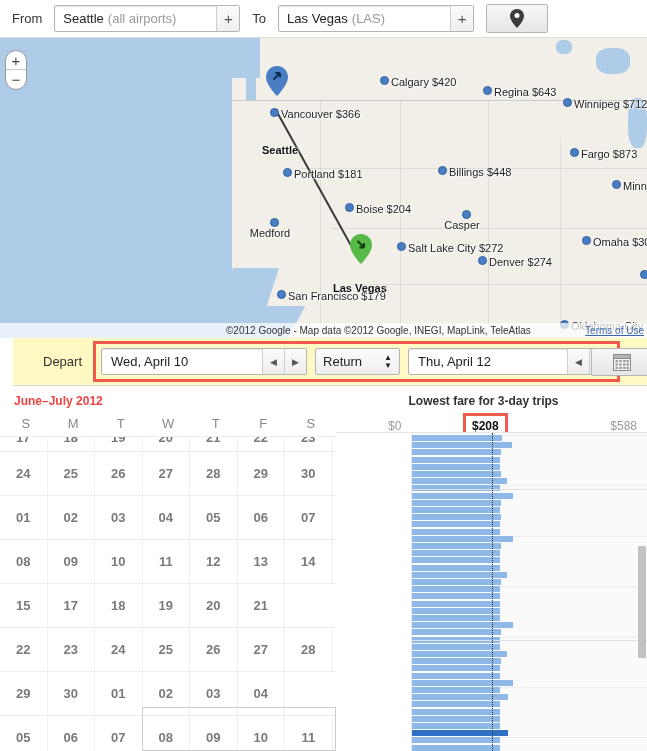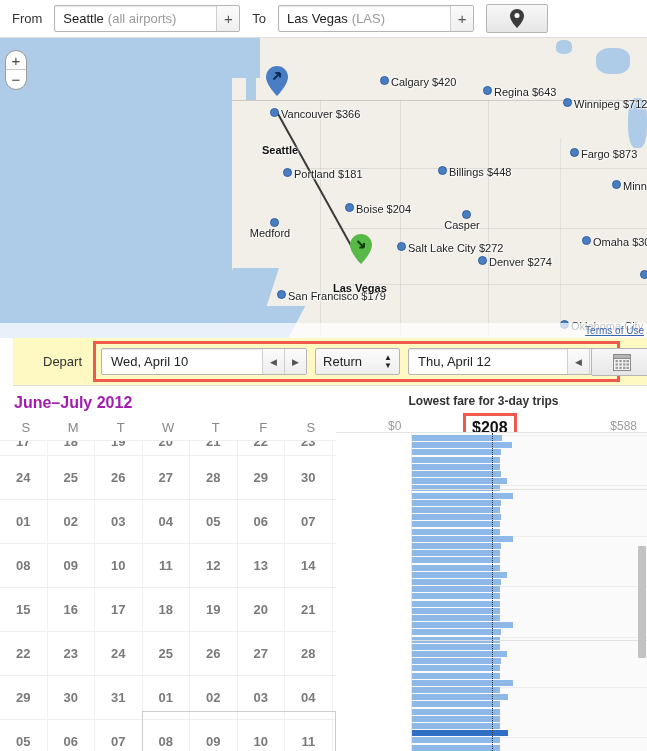--- a/index.html
+++ b/index.html
@@ -128,21 +128,21 @@
     width: 62px; height: 28px;
     border: 1px solid #b5b5b5; border-radius: 2px;
     background: linear-gradient(#f7f7f7,#e6e6e6);
     display: flex; align-items: center; justify-content: center; cursor: pointer;
   }
 
   
   .lower { position: absolute; left: 0; top: 386px; width: 647px; height: 365px; background: #fff; }
   .calpane { position: absolute; left: 0; top: 0; width: 336px; height: 365px; }
   .caption {
-    font-size: 16px; font-weight: bold; color: #a21caf;
+    font-size: 12px; font-weight: bold; color: #ef4444;
     padding: 8px 0 8px 14px;
   }
   .dayhdr { display: flex; padding-left: 2px; }
   .dayhdr span {
     width: 47.5px; text-align: center; font-size: 13px; color: #888;
     padding-bottom: 5px;
   }
   .calgrid { position: relative; }
   .calrow { display: flex; border-top: 1px solid #eee; }
   .calcell {
@@ -160,21 +160,21 @@
   
   .chartpane { position: absolute; left: 336px; top: 0; width: 311px; height: 365px; }
   .charttitle {
     font-size: 12px; font-weight: bold; color: #333;
     padding: 8px 16px 8px 0; text-align: center;
   }
   .axisrow { position: relative; height: 26px; }
   .axisrow .a0 { position: absolute; left: 52px; top: 3px; font-size: 12px; color: #999; }
   .axisrow .amid {
     position: absolute; left: 130px; top: 0px;
-    font-size: 16px; font-weight: bold; color: #111;
+    font-size: 12px; font-weight: bold; color: #111;
     background: #fff; padding: 3px 6px;
   }
   .axisrow .amax { position: absolute; right: 10px; top: 3px; font-size: 12px; color: #999; }
   .plot {
     position: absolute; left: 0; top: 46px; width: 311px; height: 319px;
     background: #fafafa; border-top: 1px solid #e3e3e3;
     overflow: hidden;
   }
   .gutter {
     position: absolute; left: 0; top: 0; width: 76px; height: 100%;
@@ -353,20 +353,21 @@
 
     <div class="pin" style="left:350px;top:196px;">
       <svg width="22" height="30" viewBox="0 0 22 30">
         <path d="M11 0C5 0 0 4.9 0 11c0 8 11 19 11 19s11-11 11-19C22 4.9 17 0 11 0z" fill="#57b947"></path>
         <path d="M7.5 7 L14 13.5 M14 13.5 v-4.6 M14 13.5 h-4.6" stroke="#0d3d08" stroke-width="2" fill="none"></path>
       </svg>
     </div>
     <span class="nm" style="position:absolute;left:333px;top:244px;font-size:11px;font-weight:bold;color:#111;text-shadow:0 0 3px #fff,0 0 3px #fff;z-index:22;">Las Vegas</span>
 
     <div class="attrib">
+      <span>©2012 Google - Map data ©2012 Google, INEGI, MapLink, TeleAtlas</span>
       <span class="tos">Terms of Use</span>
     </div>
   </div>
 
   <div class="departbar">
     <span class="lbl">Depart</span>
     <div class="depart-group redbox">
       <div class="datefield depart-date">
         <span class="dval">Wed, April 10</span>
         <span class="stepbtn first">◀</span>
@@ -508,23 +509,20 @@
             </div>
             <div class="calcell">
               <div class="num">14</div>
             </div>
           </div>
           <div class="calrow">
             <div class="calcell">
               <div class="num">15</div>
             </div>
             <div class="calcell">
-              <div class="num">16</div>
-            </div>
-            <div class="calcell">
               <div class="num">17</div>
             </div>
             <div class="calcell">
               <div class="num">18</div>
             </div>
             <div class="calcell">
               <div class="num">19</div>
             </div>
             <div class="calcell">
               <div class="num">20</div>
@@ -555,23 +553,20 @@
             <div class="calcell">
               <div class="num">28</div>
             </div>
           </div>
           <div class="calrow">
             <div class="calcell">
               <div class="num">29</div>
             </div>
             <div class="calcell">
               <div class="num">30</div>
-            </div>
-            <div class="calcell">
-              <div class="num">31</div>
             </div>
             <div class="calcell">
               <div class="num">01</div>
             </div>
             <div class="calcell">
               <div class="num">02</div>
             </div>
             <div class="calcell">
               <div class="num">03</div>
             </div>

